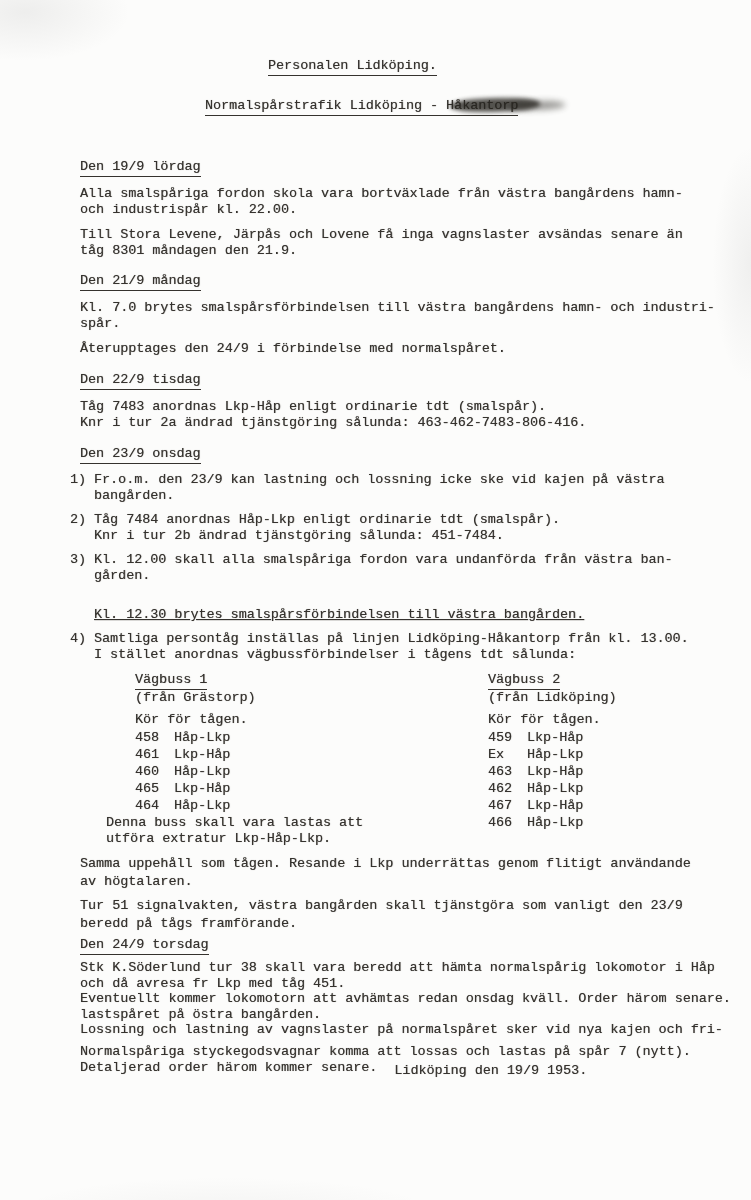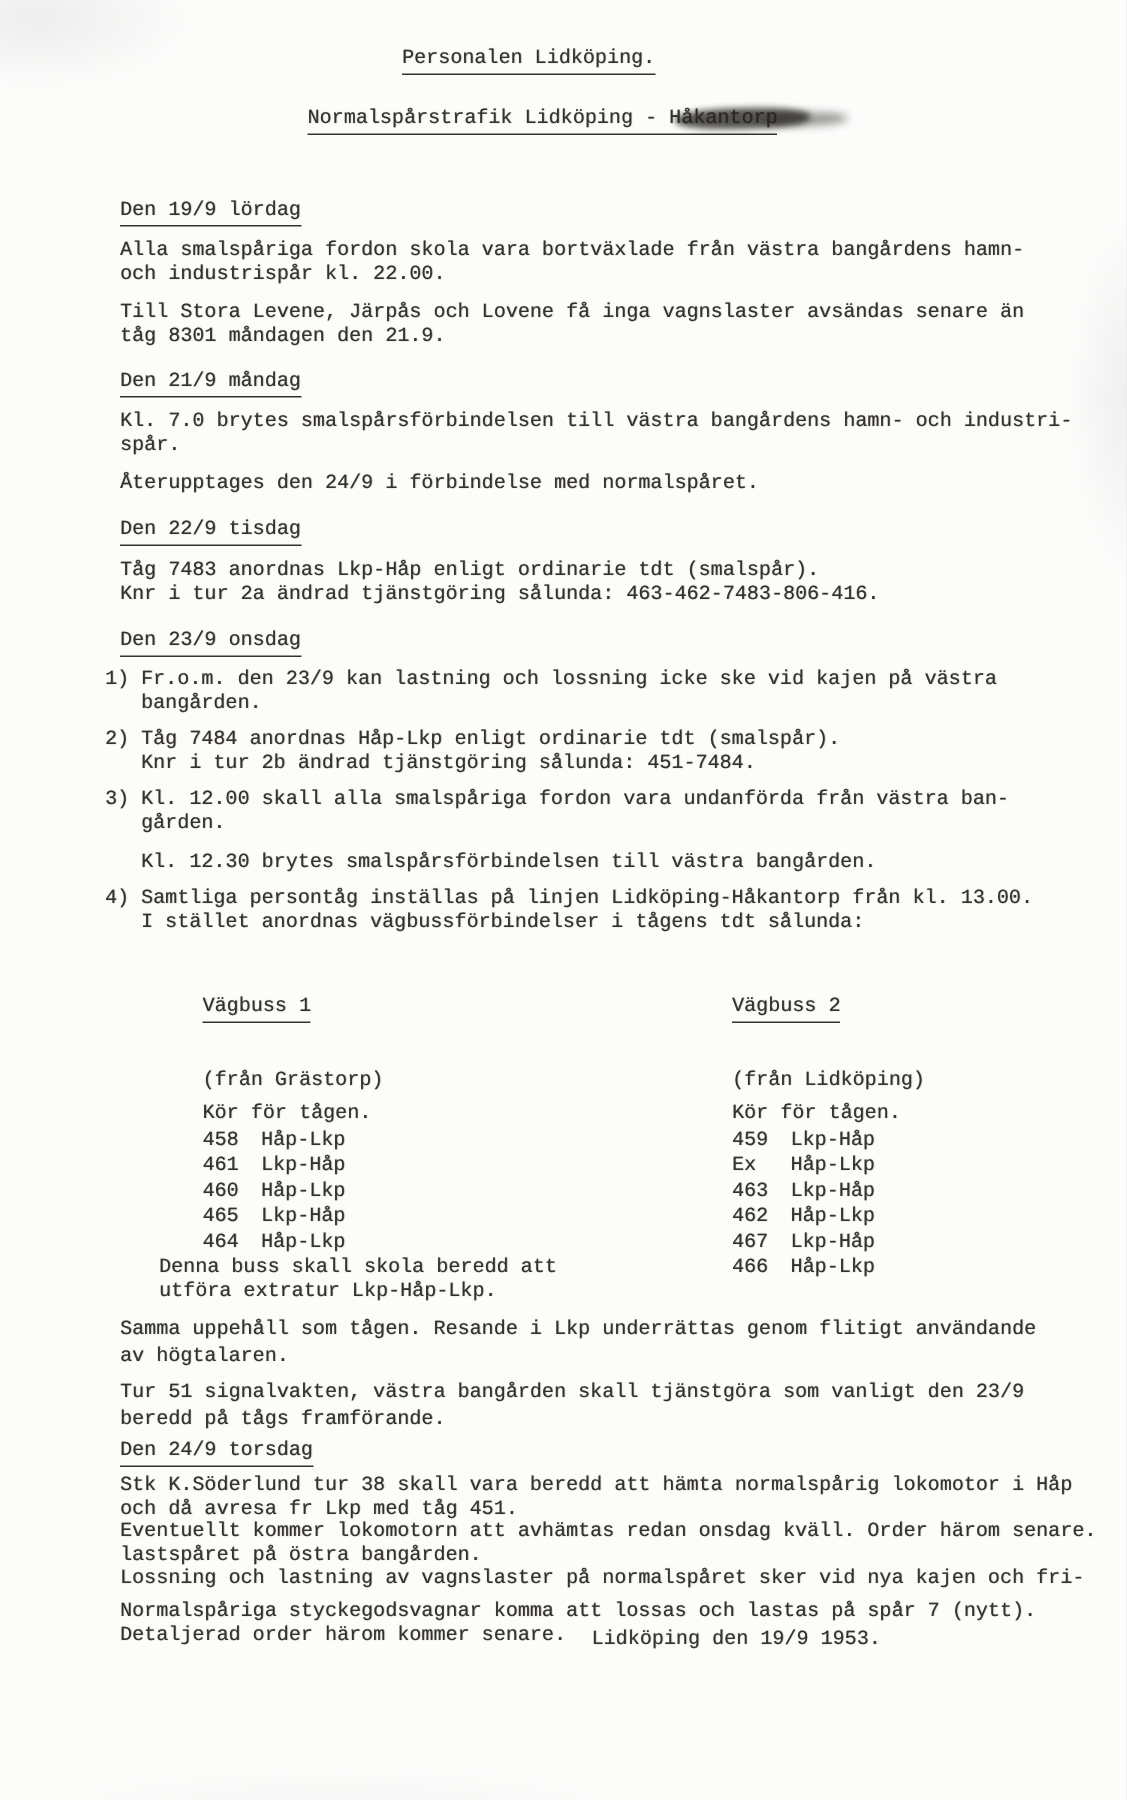--- a/index.html
+++ b/index.html
@@ -11,43 +11,43 @@
     background:
       radial-gradient(ellipse 150px 70px at 25px 12px, rgba(110,110,110,0.10), transparent 70%),
       radial-gradient(ellipse 55px 170px at 100% 265px, rgba(110,110,110,0.09), transparent 70%),
       radial-gradient(ellipse 300px 50px at 30% 101%, rgba(110,110,110,0.06), transparent 70%),
       #fcfcfb;
     font-family:"Liberation Mono","DejaVu Sans Mono",monospace;
     font-size:13.4px;
     color:#35322e;
     text-shadow:0.3px 0.3px 0.7px rgba(62,58,52,0.65);
   }
-  .content { position:absolute; left:80px; top:32px; width:665px; line-height:16px; }
+  .content { position:absolute; left:80px; top:58px; width:665px; line-height:16px; }
   .tline, .u, .num, .rno, .rroute, .dateline { white-space:pre; }
   .u { display:inline-block; border-bottom:1.6px solid currentColor; padding-bottom:1px; }
   .h1row { margin-left:188px; }
   .h2row { margin-left:125px; margin-top:22px; }
   .h2wrap { position:relative; display:inline-block; }
   .smudge { position:absolute; left:245px; top:0; width:90px; height:14px;
             background:#26241f; border-radius:45%; filter:blur(2.2px);
             opacity:0.78; transform:rotate(-1.5deg); }
   .smudge.tail { left:302px; top:3px; width:58px; height:9px; opacity:0.45; filter:blur(3px); }
   .shead { margin-top:15px; }
   .shead.first { margin-top:43px; }
   .shead.d21 { margin-top:14px; }
   .shead.d24 { margin-top:4px; }
   .para { margin-top:9px; }
   .items { margin-left:-10px; }
   .item { display:flex; margin-top:8px; }
   .item .num { width:24px; flex:none; display:inline-block; }
   .ilines { flex:1; }
-  .extra { margin-top:10px; margin-left:24px; }
+  .extra { margin-top:23px; margin-left:24px;text-decoration:underline; }
   .buswrap { display:flex; margin-left:55px; margin-top:9px; line-height:17px; }
   .buscol.col1 { width:353px; flex:none; }
-  .bustitle, .busorigin { line-height:16px;margin-top:31px; }
+  .bustitle, .busorigin { line-height:16px; }
   .buslead { margin-top:5px; margin-bottom:1px; }
   .run .rno { display:inline-block; width:39px; }
   .busnote { margin-left:-29px; margin-top:1px; line-height:16px; }
   .para.post { line-height:18px; margin-top:8px; }
   .para.post2 { margin-top:6px; }
   .tight { line-height:15.6px; }
   .d24lines { margin-top:5px; }
   .gap-before { margin-top:6px; }
   .closingrow { line-height:15.6px; }
   .dateline { display:inline-block; margin-left:17px; transform:translateY(3px); }
@@ -143,21 +143,21 @@
           <span class="u">Vägbuss 1</span>
         </div>
         <div class="tline busorigin">(från Grästorp)</div>
         <div class="tline buslead">Kör för tågen.</div>
         <div class="run"><span class="rno">458</span><span class="rroute">Håp-Lkp</span></div>
         <div class="run"><span class="rno">461</span><span class="rroute">Lkp-Håp</span></div>
         <div class="run"><span class="rno">460</span><span class="rroute">Håp-Lkp</span></div>
         <div class="run"><span class="rno">465</span><span class="rroute">Lkp-Håp</span></div>
         <div class="run"><span class="rno">464</span><span class="rroute">Håp-Lkp</span></div>
         <div class="busnote">
-          <div class="tline">Denna buss skall skola beredd att</div>
+          <div class="tline">Denna buss skall vara lastas att</div>
           <div class="tline">utföra extratur Lkp-Håp-Lkp.</div>
         </div>
       </div>
       <div class="buscol col2">
         <div class="bustitle">
           <span class="u">Vägbuss 2</span>
         </div>
         <div class="tline busorigin">(från Lidköping)</div>
         <div class="tline buslead">Kör för tågen.</div>
         <div class="run"><span class="rno">459</span><span class="rroute">Lkp-Håp</span></div>

